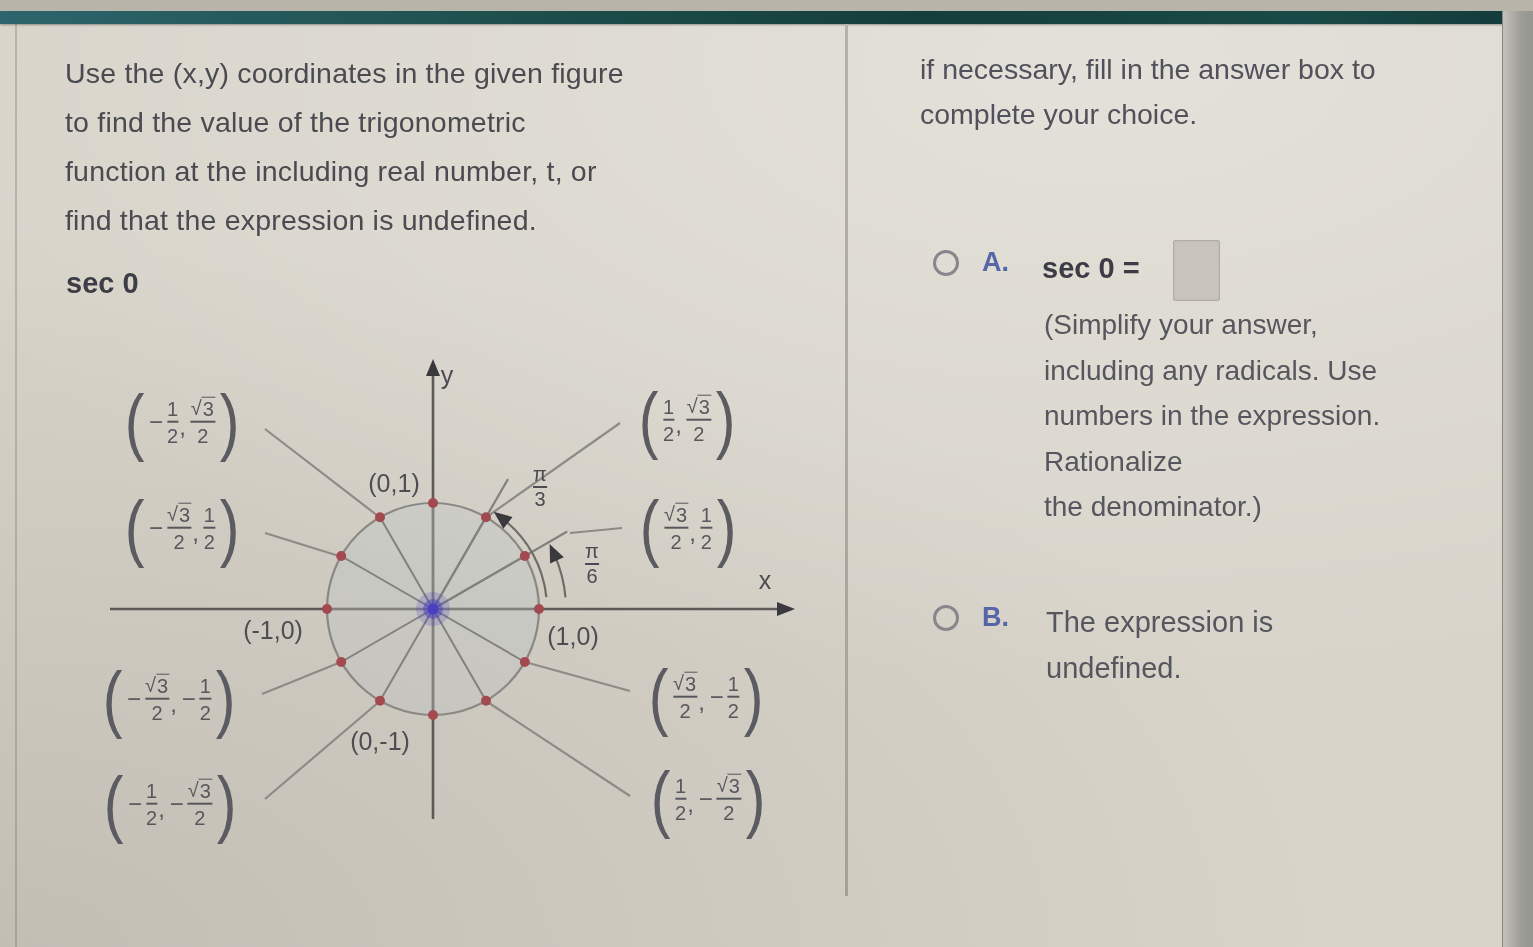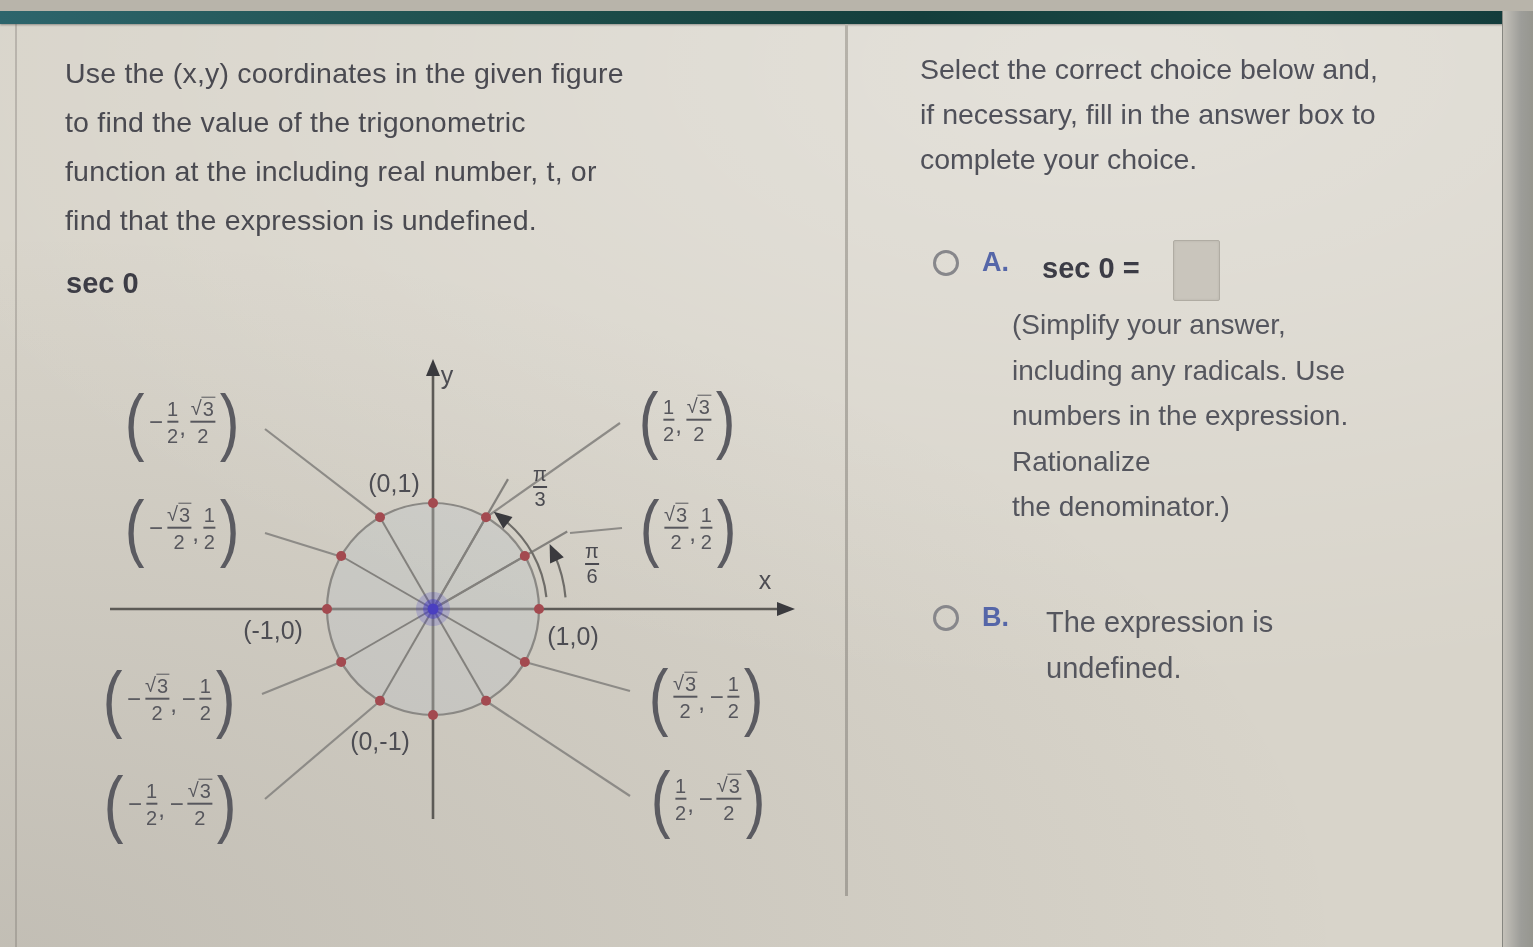--- a/index.html
+++ b/index.html
@@ -57,21 +57,21 @@
   .choice-a-math{
     position:absolute;left:1042px;top:241px;
     font-size:29px;font-weight:bold;color:#3c3c46;
   }
   .answer-box{
     position:absolute;left:1173px;top:229px;width:45px;height:59px;
     background:#c9c5bc;border:1px solid #b0aca3;border-radius:2px;
     box-shadow:inset 0 0 3px rgba(0,0,0,0.08);
   }
   .note{
-    position:absolute;left:1012px;top:291px;width:470px;
+    position:absolute;left:1044px;top:291px;width:470px;
     font-size:28px;line-height:45.5px;font-weight:500;color:#55565e;
   }
   .choice-b-text{
     position:absolute;left:1046px;top:588px;width:420px;
     font-size:29px;line-height:46px;font-weight:500;color:#55565e;
   }
   
   .figure{position:absolute;left:65px;top:345px;width:740px;height:530px;}
   .figure svg{position:absolute;left:0;top:0;}
   .axis-letter{
@@ -387,21 +387,20 @@
               <span class="bar"></span>
               <span class="den">2</span>
             </span>
           </span>
         </span>
         <span class="paren">)</span>
       </div>
     </div>
 
   <div class="intro">
-      <div>Select the correct choice below and,</div>
       <div>if necessary, fill in the answer box to</div>
       <div>complete your choice.</div>
     </div>
 
   <div class="radio a"></div>
   <div class="choice-letter a">A.</div>
   <div class="choice-a-math">sec 0 =</div>
   <div class="answer-box"></div>
   <div class="note">
       <div>(Simplify your answer,</div>

